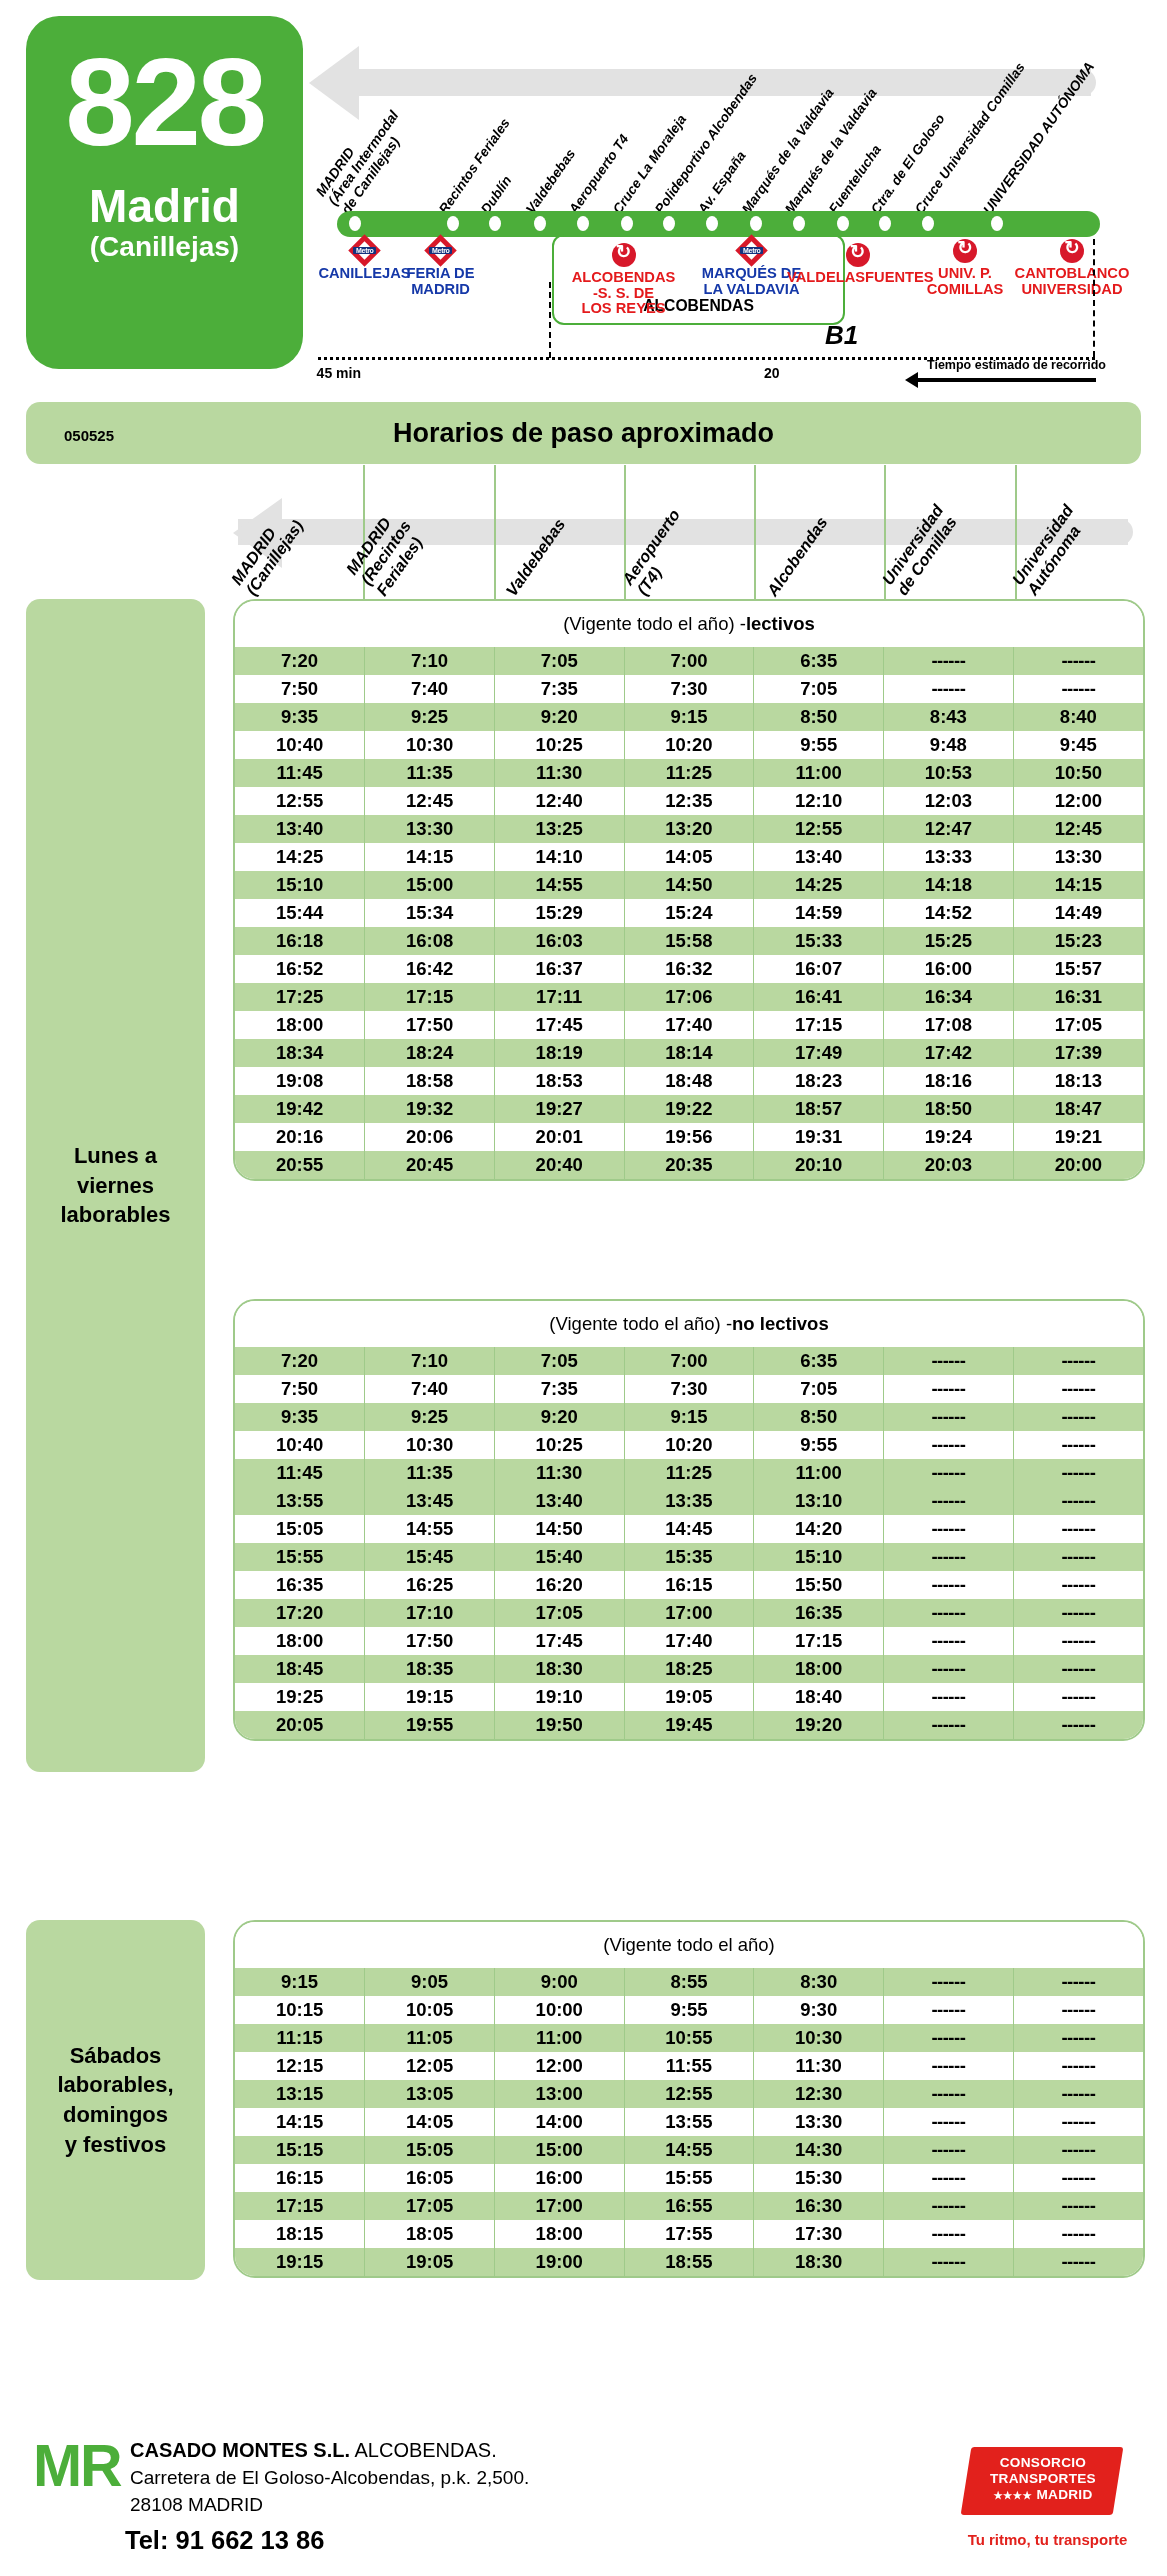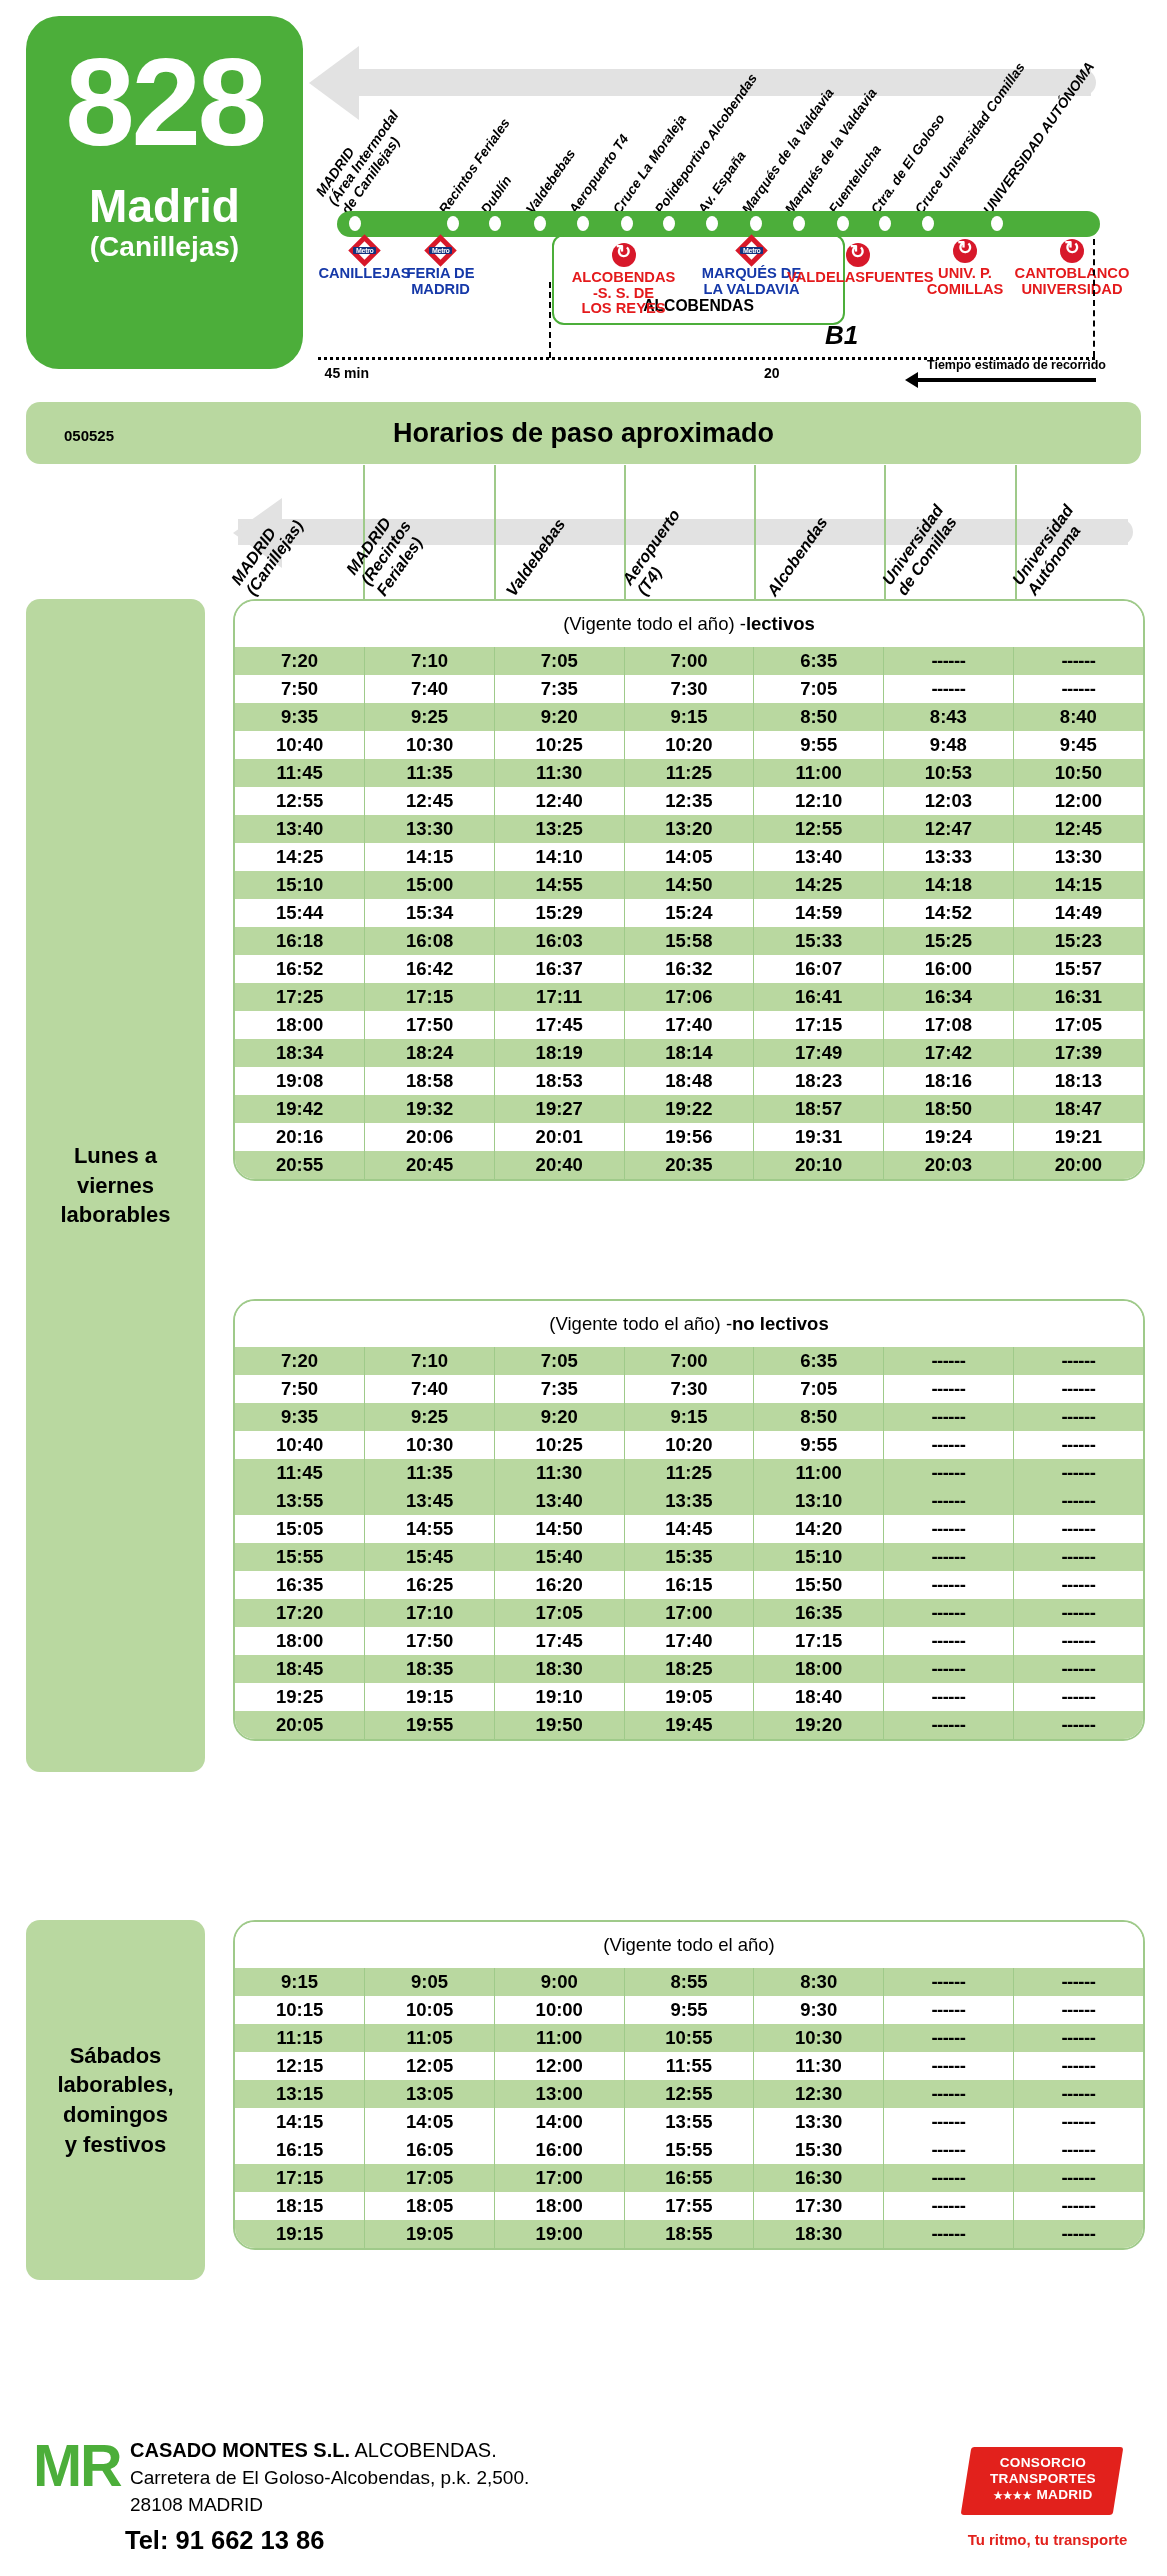--- a/index.html
+++ b/index.html
@@ -477,21 +477,21 @@
           <div class="conn-col" style="left: 695px; width: 136px;">
             <div style="display: block;"><span class="cerc-ico"></span></div>
             <div class="conn-name red">CANTOBLANCO<br>UNIVERSIDAD</div>
           </div>
         </div>
 
       <div class="dashed-v" style="left:240px; top:282px; height:76px;"></div>
       <div class="dashed-v" style="left:784px; top:239px; height:118px;"></div>
       <div class="dotted-h" style="left:8.7px; top:357px; width:777px;"></div>
       <div class="b1-label" style="left:516px; top:320px;">B1</div>
-      <div class="time-note" style="left:7.6px; top:365px;margin-left:8px;">45 min</div>
+      <div class="time-note" style="left:7.6px; top:365px;">45 min</div>
       <div class="time-note" style="left:455px; top:365px;">20</div>
       <div class="time-note" style="left:618px; top:358px; font-size:12.5px;">Tiempo estimado de recorrido</div>
       <div class="time-arrow" style="left:608px; top:378px; width:179px;"></div>
     </div>
   </div>
 
   <div class="title-band">
     <div class="doc-code">050525</div>
     <div class="title-text">Horarios de paso aproximado</div>
   </div>
@@ -899,20 +899,29 @@
             </tr>
             <tr>
               <td>14:15</td>
               <td>14:05</td>
               <td>14:00</td>
               <td>13:55</td>
               <td>13:30</td>
               <td class="dashcell">------</td>
               <td class="dashcell">------</td>
             </tr>
+            <tr class="alt">
+              <td>15:15</td>
+              <td>15:05</td>
+              <td>15:00</td>
+              <td>14:55</td>
+              <td>14:30</td>
+              <td class="dashcell">------</td>
+              <td class="dashcell">------</td>
+            </tr>
             <tr>
               <td>16:15</td>
               <td>16:05</td>
               <td>16:00</td>
               <td>15:55</td>
               <td>15:30</td>
               <td class="dashcell">------</td>
               <td class="dashcell">------</td>
             </tr>
             <tr class="alt">

